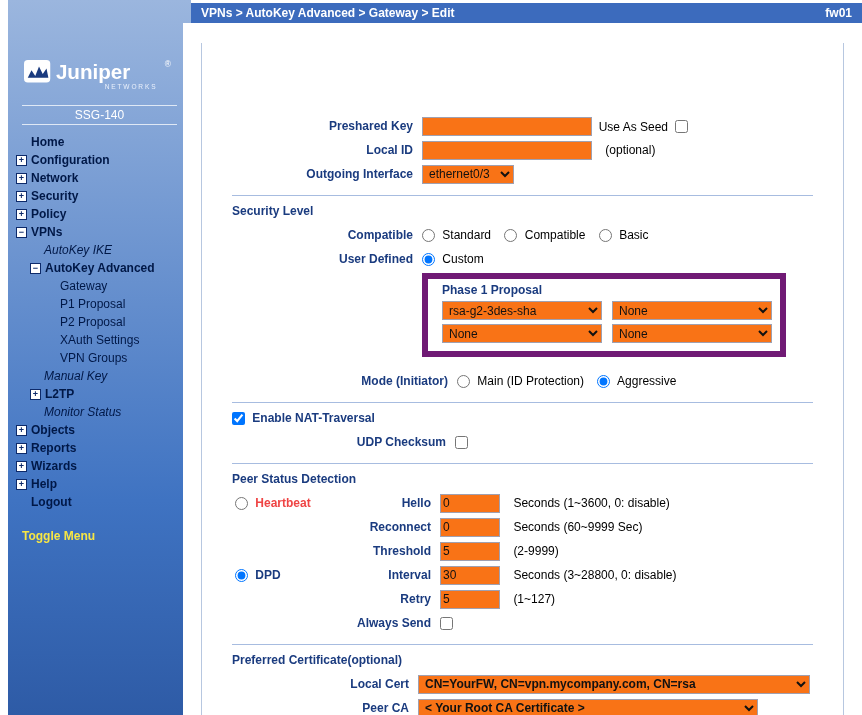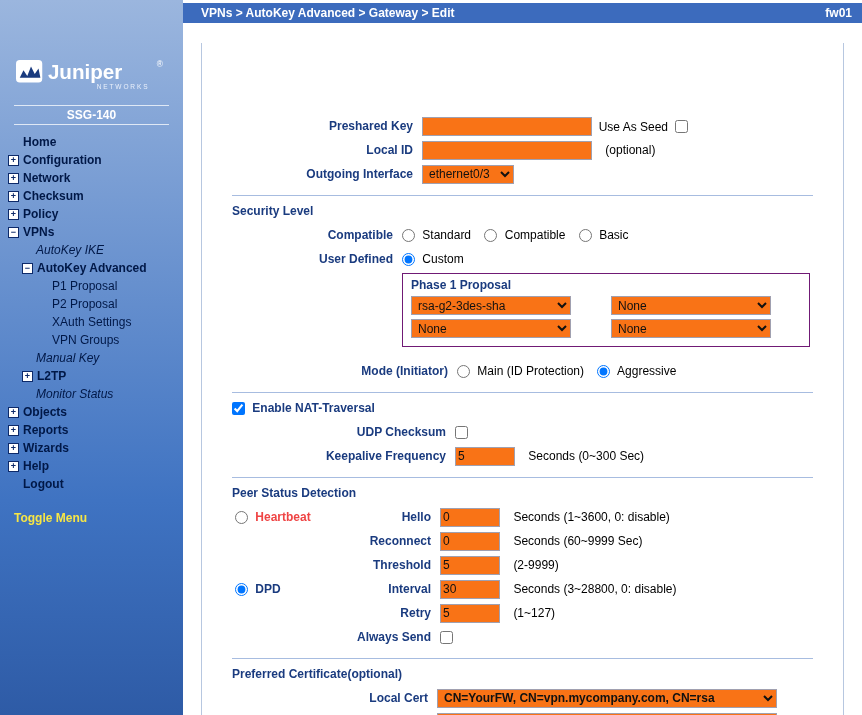--- a/index.html
+++ b/index.html
@@ -6,27 +6,27 @@
   html, body { margin: 0; padding: 0; }
   body { width: 862px; height: 715px; background: #fff; font-size: 12px; color: #1a3b7f; overflow: hidden; }
 
   
   .topbar { position: absolute; left: 183px; right: 0; top: 3px; height: 20px;
             background: #3c6bbd; color: #fff; font-weight: bold; font-size: 12px;
             display: flex; align-items: center; padding: 0 10px 0 18px; }
   .topbar .spacer { flex: 1; }
 
   
-  .sidebar { position: absolute; left: 0; top: 0; bottom: 0; width: 183px;
+  .sidebar { position: absolute; left: 8px; top: 0; bottom: 0; width: 183px;
              background: linear-gradient(to bottom, #9bb6de 0%, #3f73c2 70%, #2e5ba6 100%);
              padding: 50px 8px 0 8px; color: #001847; }
   .logo-wrap { position: absolute; top: 55px; left: 16px; width: 150px; }
   .logo-wrap svg { width: 150px; height: 40px; }
   .device-bracket { margin-top: 55px; }
-  .device-name { text-align: center; color: #fff; font-weight: bold; font-size: 12px;
+  .device-name { text-align: center; color: #fff; font-weight: normal; font-size: 12px;
                  border-top: 1px solid #dfe8f5; border-bottom: 1px solid #dfe8f5;
                  padding: 2px 0; margin: 12px 6px 8px 6px; }
 
   .nav { margin-top: 6px; }
   .nav .row { display: flex; align-items: center; height: 18px; line-height: 18px; font-size: 12px; font-weight: bold; }
   .nav .row .exp { width: 11px; height: 11px; border: 1px solid #0d2a6a; background: #fff;
                    display: inline-flex; align-items: center; justify-content: center;
                    font-size: 9px; line-height: 9px; color: #0d2a6a; margin-right: 4px;
                    font-weight: bold; cursor: pointer; }
   .nav .row .pad { width: 15px; display: inline-block; }
@@ -45,21 +45,21 @@
   .tbl { width: 100%; }
   .tbl td { vertical-align: middle; height: 22px; }
   .lbl { text-align: right; font-weight: bold; color: #1a3b7f; padding-right: 6px; white-space: nowrap; }
   .val { text-align: left; color: #000; }
   .val input[type=text], .val select, .phase-box select {
       font-size: 12px; height: 19px; border: 1px solid #a0a0b0; background: #f97316; color: #111; padding: 0 2px;
   }
   .radio, .check { margin: 0 4px 0 0; vertical-align: middle; }
   .section-title { color: #1a3b7f; font-weight: bold; margin: 4px 0 4px 0; font-size: 12px; }
 
-  .phase-box { border: 1px solid #701a75; padding: 4px 8px 8px 8px; width: 408px; margin-left: 0; }
+  .phase-box { border: 6px solid #701a75; padding: 4px 8px 8px 14px; width: 364px; margin-left: 0; }
   .phase-title { color: #1a3b7f; font-weight: bold; margin-bottom: 4px; }
   .phase-grid { display: grid; grid-template-columns: 1fr 1fr; gap: 4px 10px; }
   .phase-grid select { width: 160px; }
 
   .hint { color: #000; font-size: 12px; padding-left: 10px; }
 </style>
 </head>
 <body>
 
 <div class="topbar">
@@ -91,36 +91,39 @@
     <div class="row">
         <span class="exp">+</span>
         <span>Configuration</span>
       </div>
     <div class="row">
         <span class="exp">+</span>
         <span>Network</span>
       </div>
     <div class="row">
         <span class="exp">+</span>
-        <span>Checksum</span>
+        <span>Security</span>
       </div>
     <div class="row">
         <span class="exp">+</span>
         <span>Policy</span>
       </div>
     <div class="row">
         <span class="exp">−</span>
         <span>VPNs</span>
       </div>
       <div class="row child">
         <span>AutoKey IKE</span>
       </div>
       <div class="row" style="padding-left:14px">
         <span class="exp">−</span>
         <span>AutoKey Advanced</span>
+      </div>
+        <div class="row child2">
+        <span>Gateway</span>
       </div>
         <div class="row child2">
         <span>P1 Proposal</span>
       </div>
         <div class="row child2">
         <span>P2 Proposal</span>
       </div>
         <div class="row child2">
         <span>XAuth Settings</span>
       </div>
@@ -252,27 +255,20 @@
     <div style="margin-bottom:4px">
       <input type="checkbox" class="check" checked="" style="">
       <span style="font-weight:bold">Enable NAT-Traversal</span>
     </div>
     <table class="tbl">
       <tbody>
           <tr>
         <td class="lbl" style="width:218px">UDP Checksum</td>
         <td class="val"><input type="checkbox" class="check" style=""></td>
       </tr>
-      <tr>
-        <td class="lbl">Keepalive Frequency</td>
-        <td class="val">
-          <input type="text" style="width: 60px;" value="5">
-          <span class="hint">Seconds (0~300 Sec)</span>
-        </td>
-      </tr>
     </tbody>
       </table>
 
     <hr class="hr">
 
     <div class="section-title">Peer Status Detection</div>
     <table class="tbl">
       <tbody>
           <tr>
         <td class="val" style="width:120px">
@@ -329,21 +325,21 @@
       </table>
 
     <hr class="hr">
 
     <div class="section-title">Preferred Certificate(optional)</div>
     <table class="tbl">
       <tbody>
           <tr>
         <td class="lbl" style="width:200px">Local Cert</td>
         <td class="val">
-          <select style="width:340px;font-weight:bold">
+          <select style="width:392px;font-weight:bold">
             <option>CN=YourFW, CN=vpn.mycompany.com, CN=rsa</option>
           </select>
         </td>
       </tr>
       <tr>
         <td class="lbl">Peer CA</td>
         <td class="val">
           <select style="width:340px;font-weight:bold">
             <option>&lt; Your Root CA Certificate &gt;</option>
           </select>

